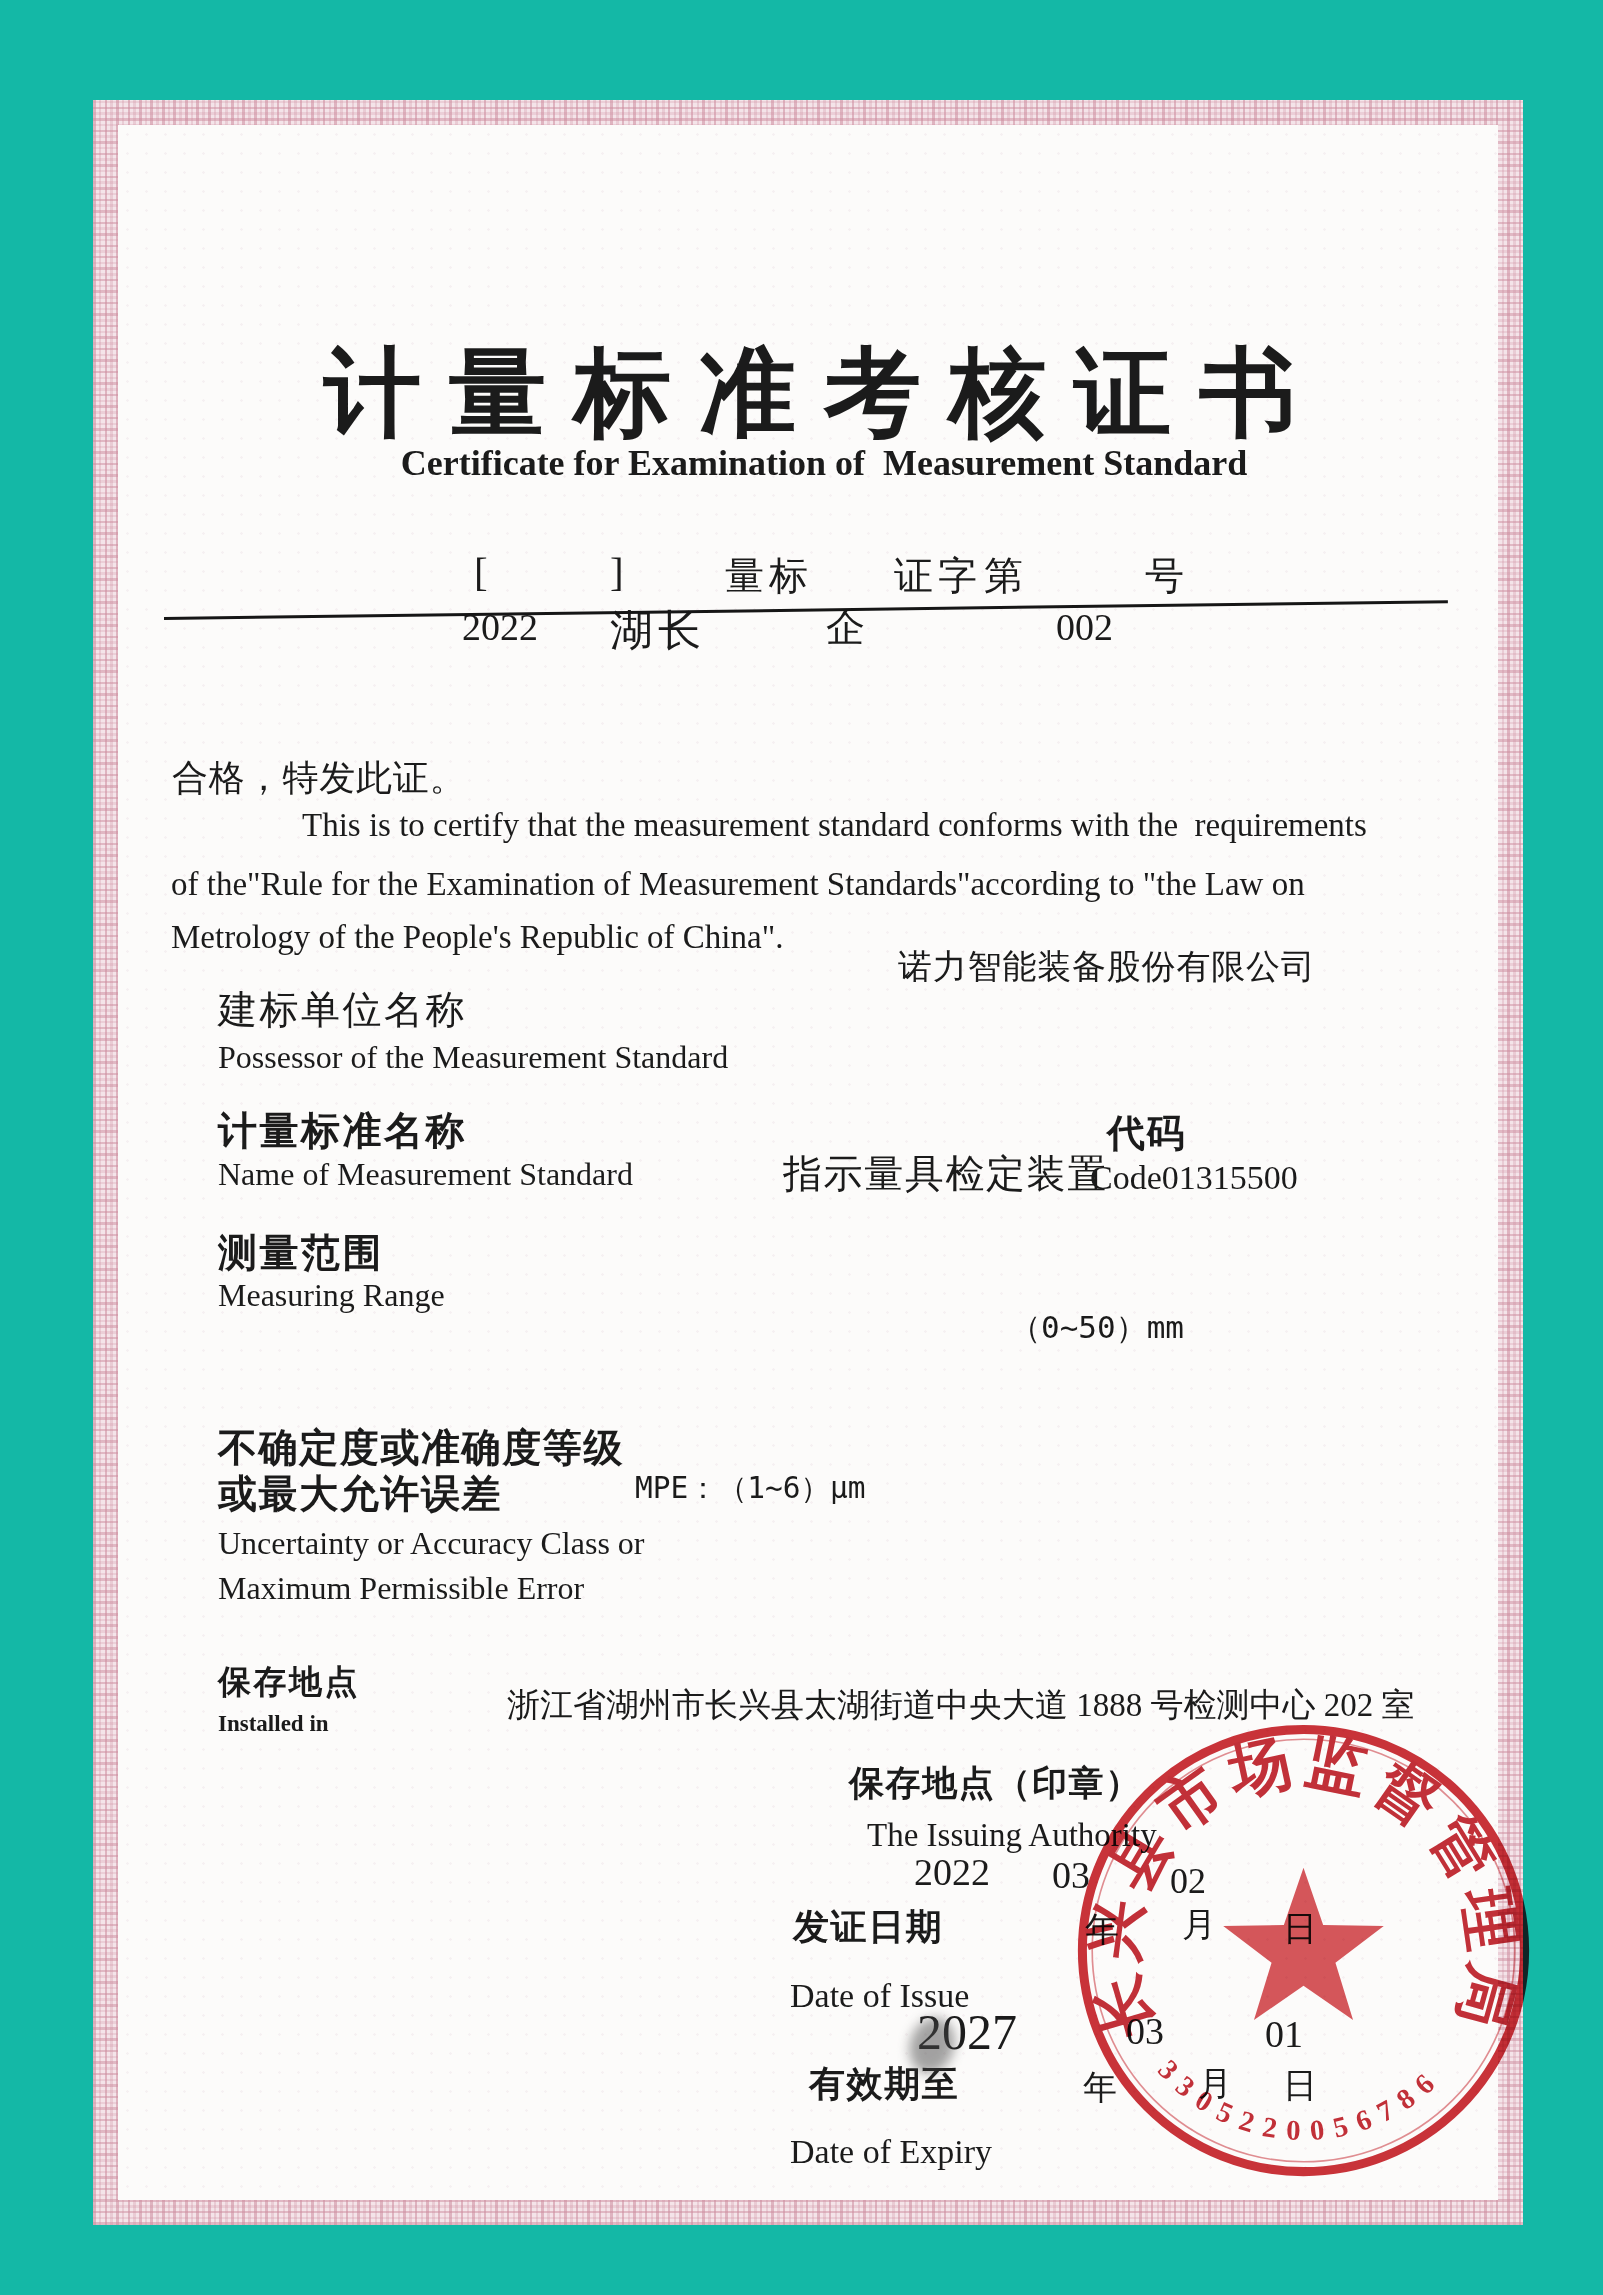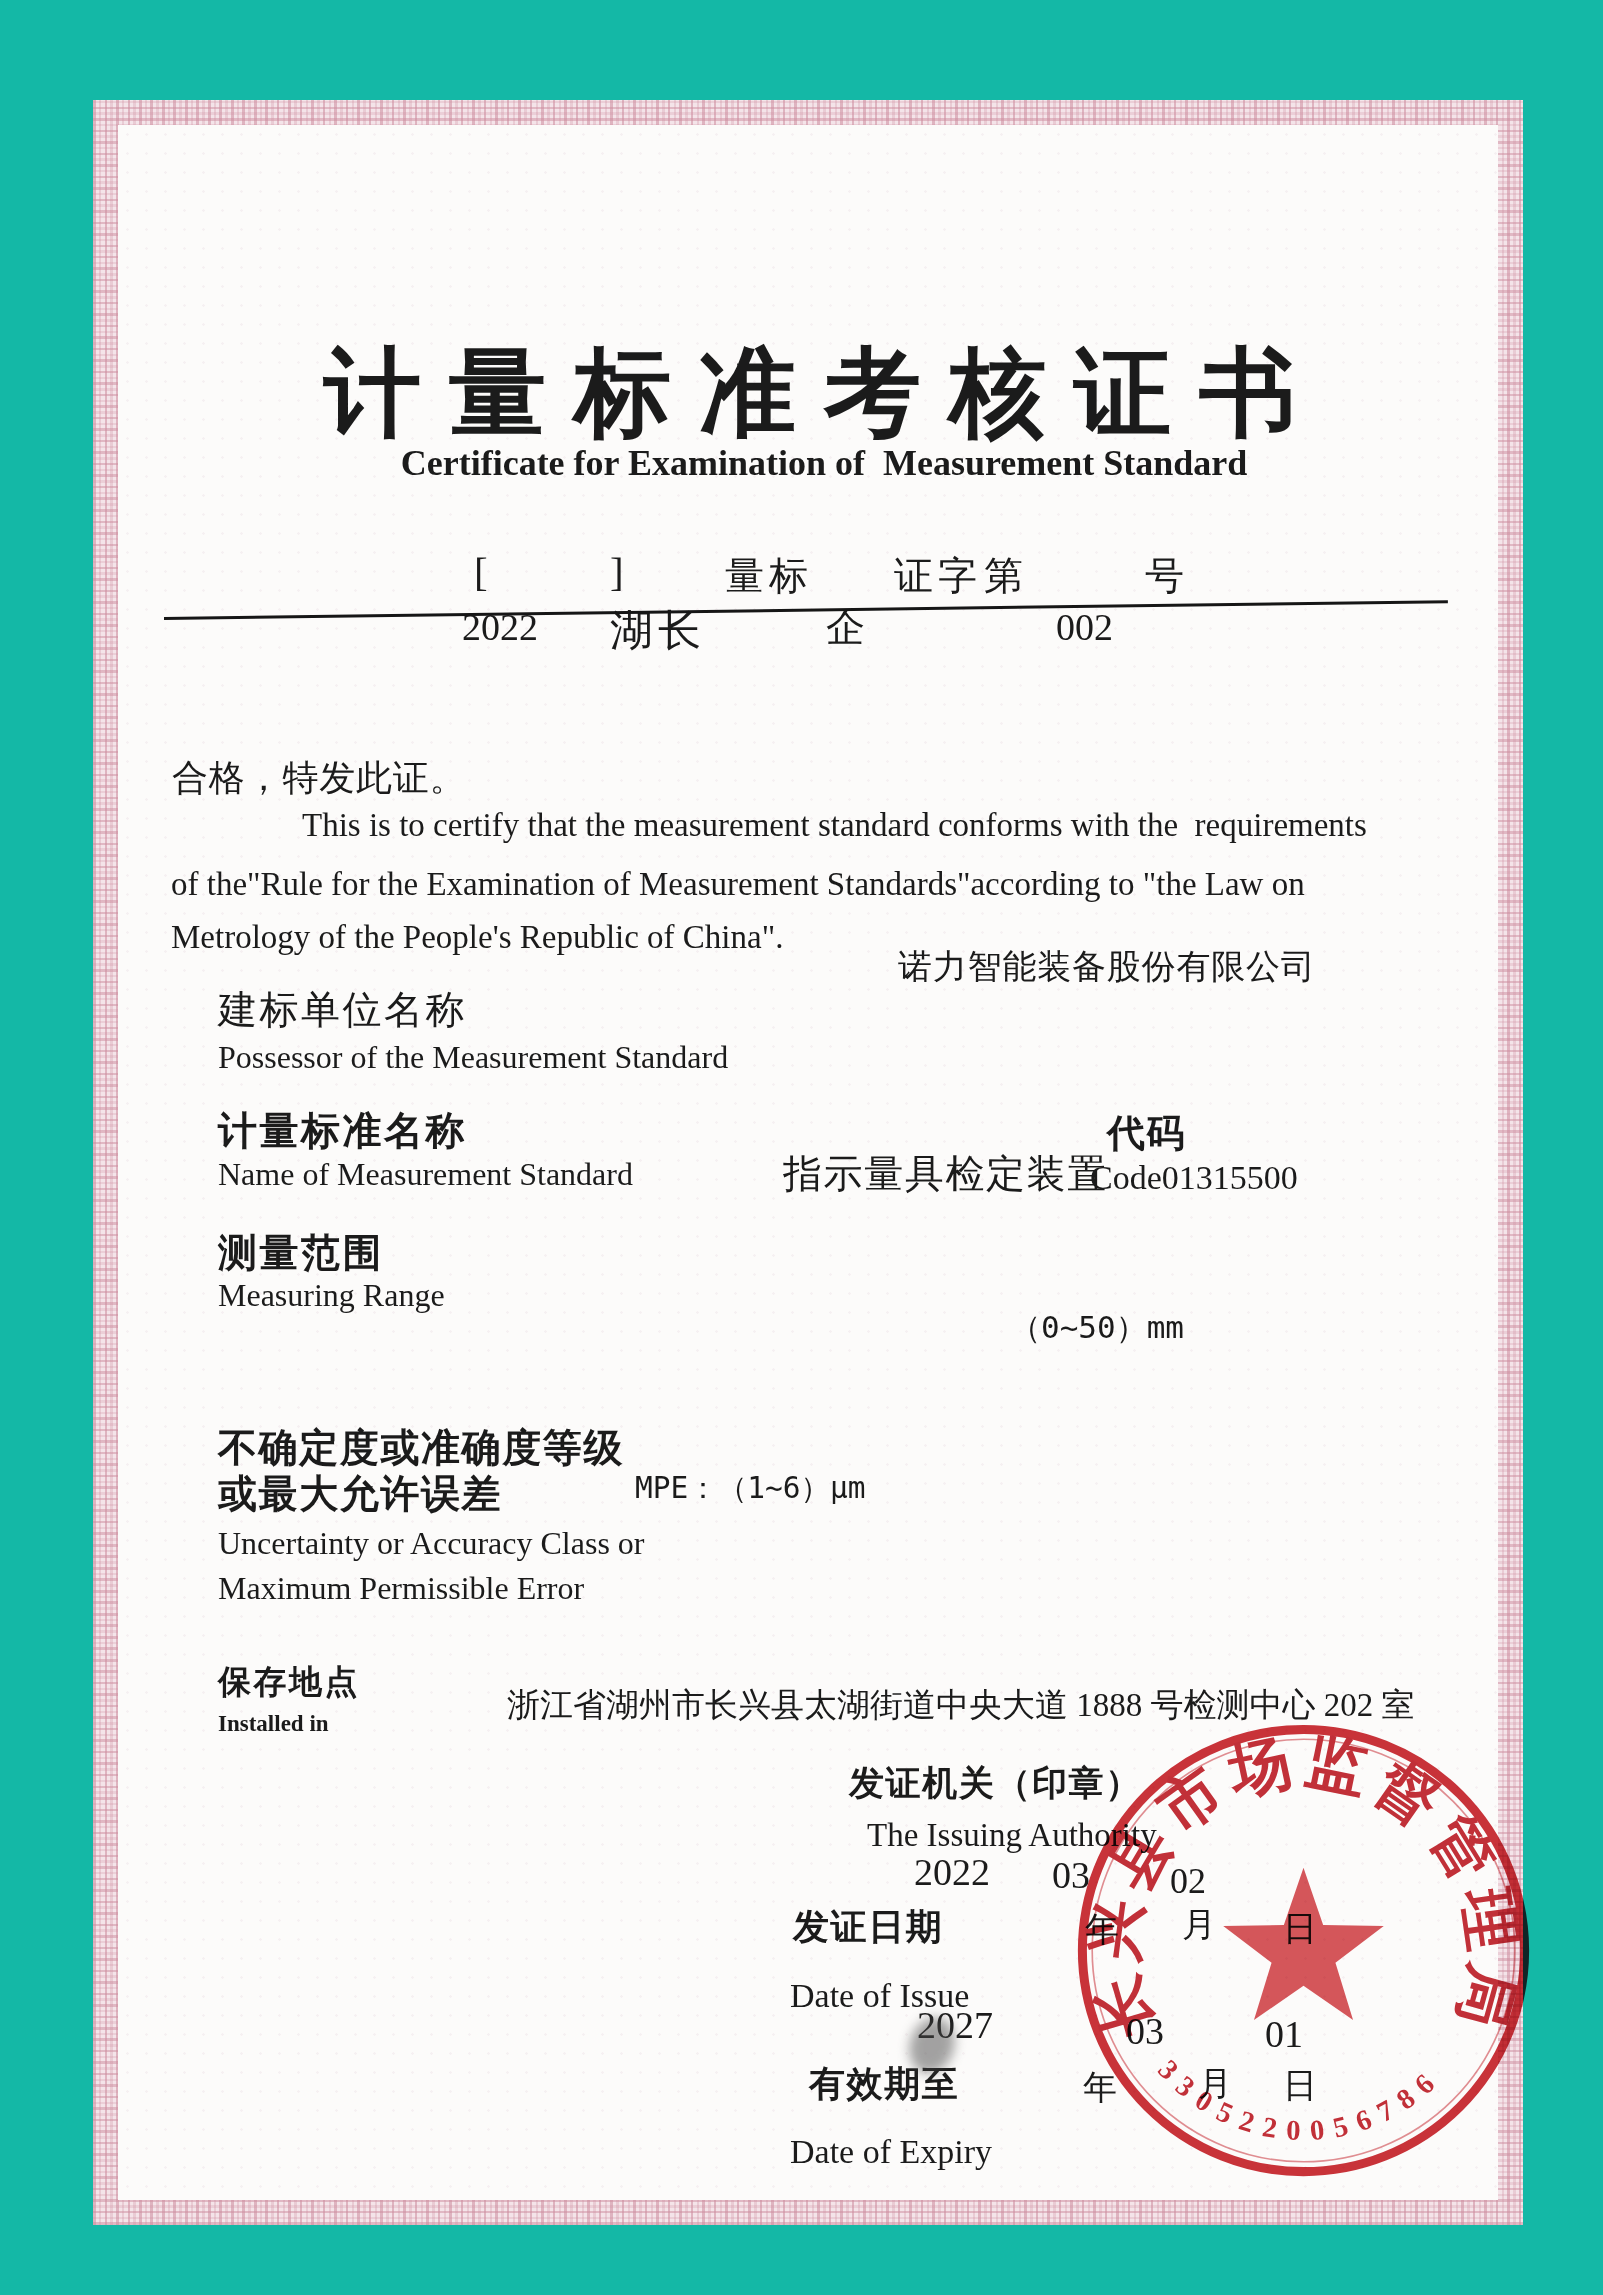--- a/index.html
+++ b/index.html
@@ -60,21 +60,21 @@
   .i-auth-cn{left:849px;top:1764px;font-size:35px;letter-spacing:1.6px;font-weight:600;}
   .i-auth-en{left:867px;top:1817px;font-size:33px;font-weight:500;}
   .i-iss-y{left:914px;top:1851px;font-size:38px;}
   .i-iss-m{left:1052px;top:1854px;font-size:38px;}
   .i-iss-d{left:1170px;top:1861px;font-size:36px;}
   .i-iss-cn{left:793px;top:1907px;font-size:36px;letter-spacing:1.6px;font-weight:600;}
   .u1-y{left:1085px;top:1910px;font-size:34px;}
   .u1-m{left:1182px;top:1905px;font-size:34px;}
   .u1-d{left:1283px;top:1909px;font-size:34px;}
   .i-iss-en{left:790px;top:1976px;font-size:34px;font-weight:500;}
-  .i-exp-y{left:917px;top:2004px;font-size:38px;}
+  .i-exp-y{left:917px;top:2004px;font-size:50px;}
   .i-exp-m{left:1126px;top:2010px;font-size:38px;}
   .i-exp-d{left:1265px;top:2013px;font-size:38px;}
   .i-exp-cn{left:793px;top:2064px;font-size:36px;letter-spacing:1.6px;font-weight:600;margin-left:16px;}
   .u2-y{left:1083px;top:2068px;font-size:34px;}
   .u2-m{left:1198px;top:2064px;font-size:34px;}
   .u2-d{left:1283px;top:2066px;font-size:34px;}
   .i-exp-en{left:790px;top:2132px;font-size:34px;font-weight:500;}
   .seal{left:1066px;top:1713px;width:475px;height:475px;mix-blend-mode:multiply;opacity:.93;}
   .smudge{left:910px;top:2017px;width:44px;height:57px;background:#4a4a4a;border-radius:50%;
           filter:blur(5.7px);opacity:.5;transform:rotate(18deg);}
@@ -125,21 +125,21 @@
   <div class="abs cn f-unc-cn1">不确定度或准确度等级</div>
   <div class="abs mono f-unc-val">MPE：（1~6）μm</div>
   <div class="abs cn f-unc-cn2">或最大允许误差</div>
   <div class="abs f-unc-en1">Uncertainty or Accuracy Class or</div>
   <div class="abs f-unc-en2">Maximum Permissible Error</div>
 
   <div class="abs cn f-loc-cn">保存地点</div>
   <div class="abs cn f-loc-val">浙江省湖州市长兴县太湖街道中央大道 1888 号检测中心 202 室</div>
   <div class="abs f-loc-en">Installed in</div>
 
-  <div class="abs cn i-auth-cn">发证机关（印章）</div>
+  <div class="abs cn i-auth-cn">保存地点（印章）</div>
   <div class="abs i-auth-en">The Issuing Authority</div>
 
   <span class="abs i-iss-y">2022</span>
   <span class="abs i-iss-m">03</span>
   <span class="abs i-iss-d">02</span>
   <div class="abs cn i-iss-cn">发证日期</div>
   <span class="abs cn u1-y">年</span>
   <span class="abs cn u1-m">月</span>
   <span class="abs cn u1-d">日</span>
   <div class="abs i-iss-en">Date of Issue</div>

